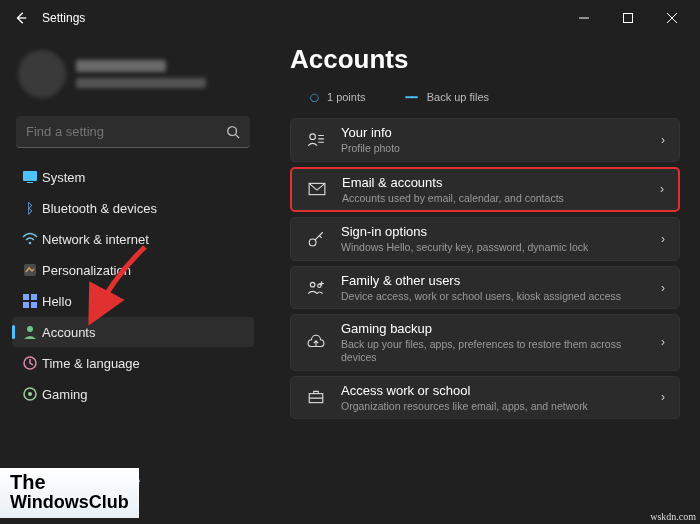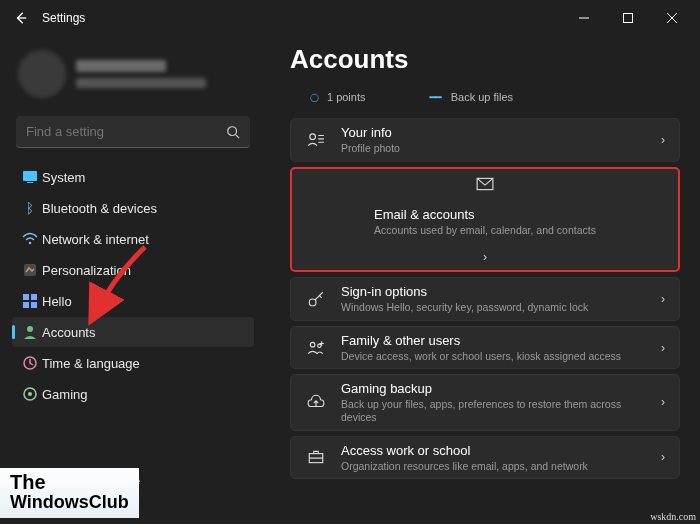--- a/index.html
+++ b/index.html
@@ -23,26 +23,26 @@
 .search input { flex:1; background:transparent; border:none; outline:none; color:#ccc; font-size:13px;}
 .search .sicon { color:#ccc; font-size:13px;}
 
 .nav-item { display:flex; align-items:center; gap:4px; padding: 7px 10px; border-radius:4px; font-size:13px; color:#e8e8e8; cursor:pointer; margin:1px 2px;}
 .nav-item.active { background:#2d2d2d; position:relative;}
 .nav-item.active::before { content:""; position:absolute; left:0; top:8px; bottom:8px; width:3px; background:#4cc2ff; border-radius:2px;}
 .nav-icon { width:16px; height:16px; display:flex;align-items:center;justify-content:center; font-size:14px;}
 
 .main { flex:1; padding: 8px 20px 0 28px; overflow-y:auto;}
 .main h1 { font-size: 26px; font-weight:600; margin-bottom:14px;}
-.strip { display:flex; gap:64px; font-size:11px; color:#bbb; padding:2px 0 14px 20px;}
+.strip { display:flex; gap:40px; font-size:11px; color:#bbb; padding:2px 0 14px 20px;}
 .strip .dotb { color:#4cc2ff; margin-right:8px; font-size:8px; position:relative; top:-1px;}
 .strip .dashb { color:#4cc2ff; margin-right:10px; letter-spacing:-1px;}
 
 .card { background:#2b2b2b; border:1px solid #333; border-radius:5px; display:flex; align-items:center; padding:6px 14px; gap:14px; margin-bottom:5px; cursor:pointer;}
-.card.highlight { border:2px solid #e03030;flex-direction:column; }
+.card.highlight { border:2px solid #e03030; }
 .card .cicon { width:22px; display:flex;align-items:center;justify-content:center;color:#ddd;}
 .card .ctext { flex:1; }
 .card .ct1 { font-size:13px; color:#fff; }
 .card .ct2 { font-size:10.5px; color:#9a9a9a; margin-top:2px; line-height:1.2;}
 .card .chev { color:#ccc; font-size:12px;}
 
 .arrow { position:absolute; left:85px; top:245px; pointer-events:none; z-index:10;}
 
 .overlay { position:absolute; left:0; bottom:6px; background: linear-gradient(#fff,#e8f0f6); color:#000; padding:4px 10px 6px 10px; font-weight:700; line-height:1.05;}
 .overlay .o1 { font-size:20px; }

